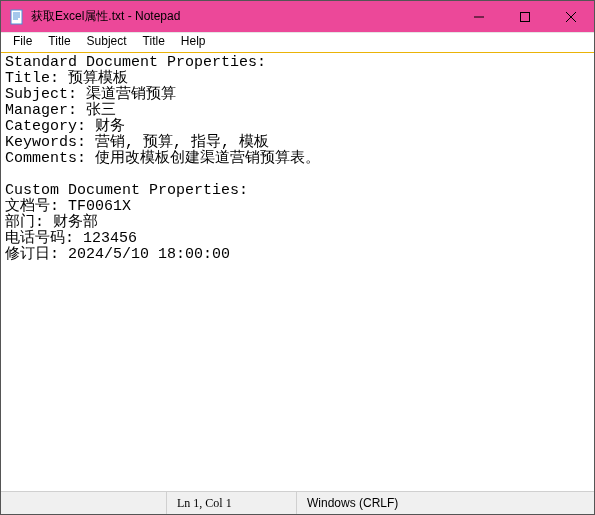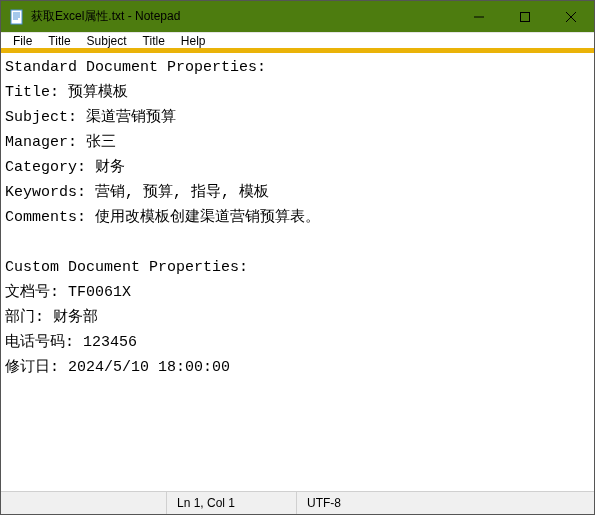--- a/index.html
+++ b/index.html
@@ -12,21 +12,21 @@
     background: #ffffff;
     display: flex;
     flex-direction: column;
     border: 1px solid #555;
     overflow: hidden;
   }
   .titlebar {
     height: 32px;
     display: flex;
     align-items: center;
-    background: #4d7c0f;
+    background: #ec4899;
     border-bottom: 1px solid #e5e5e5;
     user-select: none;
   }
   .titlebar .app-icon {
     width: 16px; height: 16px;
     margin: 0 6px 0 8px;
     display: flex; align-items: center; justify-content: center;
   }
   .titlebar .title {
     flex: 0 0 auto;
@@ -43,33 +43,33 @@
     color: #000;
   }
   .win-btn.close { }
   .win-btn svg { display: block; }
   .menubar {
     height: 20px;
     display: flex;
     align-items: flex-start;
     padding: 0 4px;
     background: #ffffff;
-    border-bottom: 5px solid #eab308;
+    border-bottom: 1px solid #eab308;
   }
   .menu-item {
     padding: 1px 8px;
     font-size: 12px;
     color: #000;
   }
   .text-area {
     flex: 1;
     padding: 2px 4px;
     font-family: Consolas, "Courier New", monospace;
     font-size: 15px;
-    line-height: 25px;
+    line-height: 16px;
     color: #000;
     white-space: pre;
     overflow: auto;
     outline: none;
     background: #ffffff;
   }
   .statusbar {
     height: 23px;
     display: flex;
     align-items: stretch;
@@ -78,21 +78,21 @@
     font-size: 12px;
     color: #000;
   }
   .status-cell {
     border-left: 1px solid #d0d0d0;
     display: flex;
     align-items: center;
     padding: 0 10px;
   }
   .status-cell.first { border-left: none; flex: 0 0 165px; }
-  .status-cell.pos { flex: 0 0 130px; }
+  .status-cell.pos { flex: 0 0 130px; font-family: Liberation Serif, serif; }
   .status-cell.zoom { flex: 0 0 60px; justify-content: flex-end; }
   .status-cell.eol { flex: 0 0 118px; }
   .status-cell.enc { flex: 1; }
 </style>
 </head>
 <body>
 
 <div class="titlebar">
   <span class="app-icon">
     <svg width="16" height="16" viewBox="0 0 16 16">
@@ -143,14 +143,14 @@
 
 Custom Document Properties:
 文档号: TF0061X
 部门: 财务部
 电话号码: 123456
 修订日: 2024/5/10 18:00:00</div>
 
 <div class="statusbar">
   <div class="status-cell first"></div>
   <div class="status-cell pos">Ln 1, Col 1</div>
-  <div class="status-cell enc">UTF-8</div>
+  <div class="status-cell eol">Windows (CRLF)</div>
 </div>
 
 </body></html>

